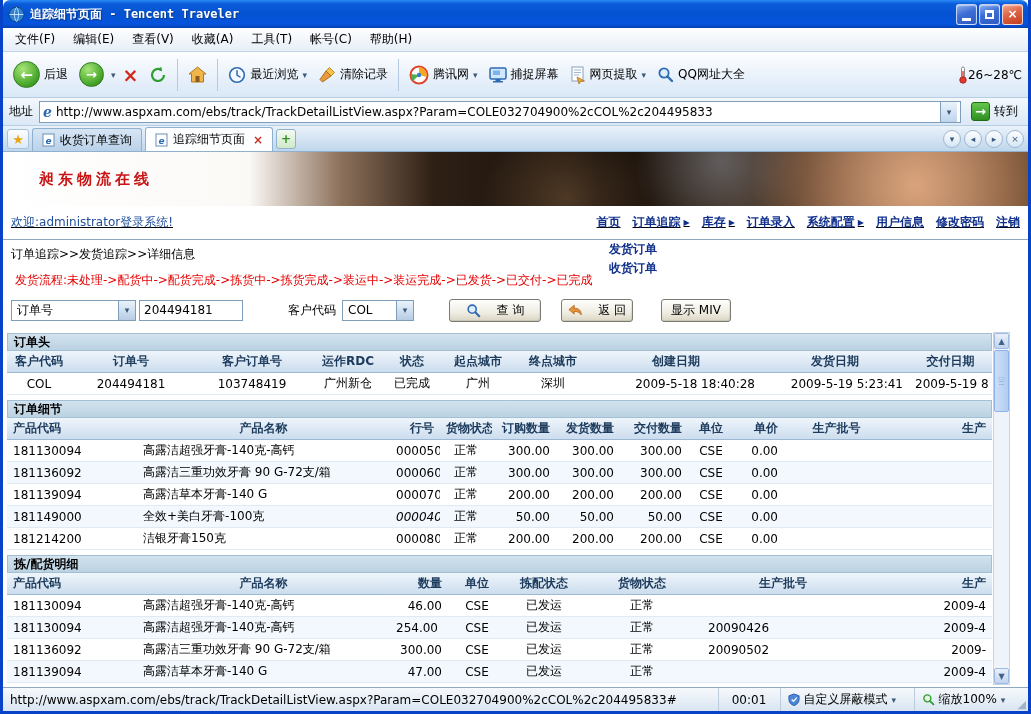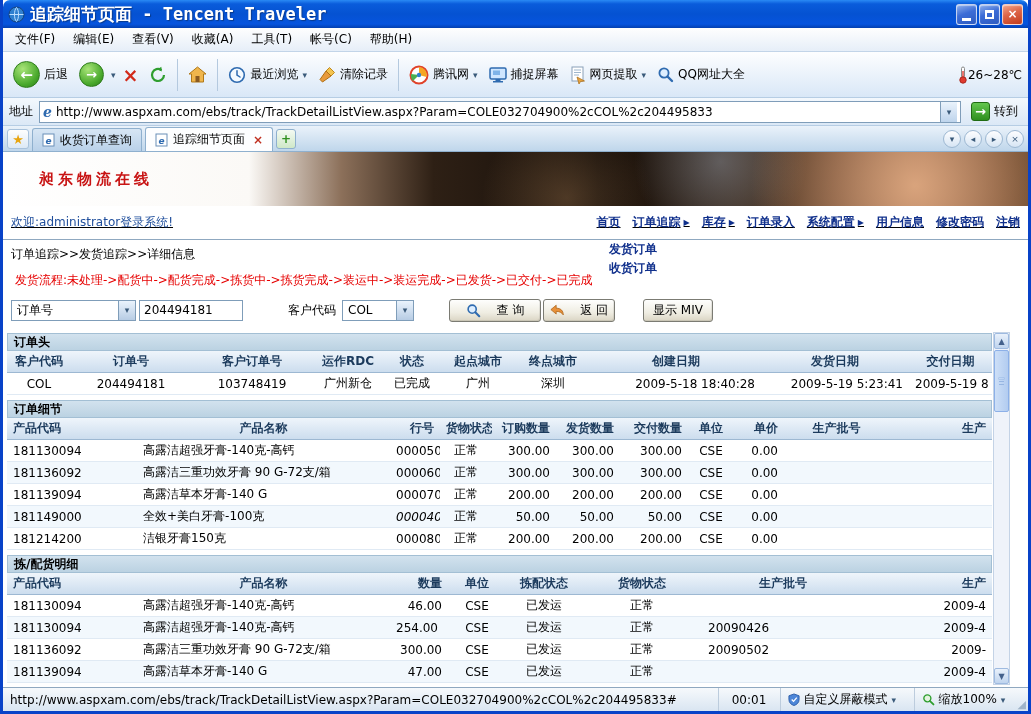--- a/index.html
+++ b/index.html
@@ -6,21 +6,21 @@
   html,body { width:1031px; height:714px; overflow:hidden; }
   body { font-family:"DejaVu Sans","Liberation Sans",sans-serif; font-size:12px; color:#000; background:#fff; }
 
   .window { width:1031px; height:714px; display:flex; flex-direction:column;
     border-left:3px solid #0842C8; border-right:3px solid #0842C8; border-bottom:3px solid #0842C8; background:#fff; }
 
   
   .titlebar { height:28px; flex:0 0 28px; display:flex; align-items:center; padding:0 5px;
     background:linear-gradient(180deg,#2A8AF5 0%,#0A5CDB 14%,#0552D2 50%,#0654DE 86%,#0340B0 100%);
     border-radius:7px 7px 0 0; }
-  .title-text { flex:1; color:#fff; font-weight:bold; font-size:17px; margin-left:5px; text-shadow:1px 1px 1px #0A3A8C;
+  .title-text { flex:1; color:#fff; font-weight:bold; font-size:12px; margin-left:5px; text-shadow:1px 1px 1px #0A3A8C;
     font-family:"DejaVu Sans Mono","Liberation Mono",monospace; white-space:nowrap; overflow:hidden; }
   .win-btn { width:21px; height:21px; margin-left:2px; border:1px solid rgba(255,255,255,.7); border-radius:3px;
     display:flex; align-items:center; justify-content:center; color:#fff; font-weight:bold; font-size:12px;
     background:linear-gradient(160deg,#8FB0EC,#3C6CD6 45%,#2E5BC0); box-shadow:inset 0 1px 1px rgba(255,255,255,.5); }
   .win-btn.close { background:linear-gradient(160deg,#F2A68C,#DD6547 45%,#C23C1D); }
   .glyph-min { width:9px; height:3px; background:#fff; margin-top:10px; }
   .glyph-max { width:9px; height:9px; border:2px solid #fff; border-top-width:3px; }
 
   
   .menubar { height:24px; flex:0 0 24px; display:flex; align-items:flex-start; padding:0 4px; gap:2px;
@@ -387,21 +387,21 @@
               <span class="caret">▾</span>
             </span>
         </span>
         <span class="xp-btn" style="margin-left:35px; width:92px">
           <svg width="15" height="15" viewBox="0 0 17 17">
               <circle cx="7" cy="7" r="4.6" fill="#DDEEFF" stroke="#2F6BB0" stroke-width="1.8"></circle>
               <line x1="10.5" y1="10.5" x2="15" y2="15" stroke="#2F6BB0" stroke-width="2.4" stroke-linecap="round"></line>
             </svg>
           <span>查 询</span>
         </span>
-        <span class="xp-btn" style="margin-left:2px; width:72px">
+        <span class="xp-btn" style="margin-left:20px; width:72px">
           <svg width="15" height="13" viewBox="0 0 16 14">
               <path d="M7 1 L1 6 L7 11 V8 C11 8 13.5 9.5 15 12 C15 7 12 4.6 7 4.3 Z" fill="#E8913A" stroke="#A85F12" stroke-width="0.8"></path>
             </svg>
           <span>返 回</span>
         </span>
         <span class="xp-btn" style="margin-left:28px; width:70px">
           <span>显示 MIV</span>
         </span>
       </div>
 

